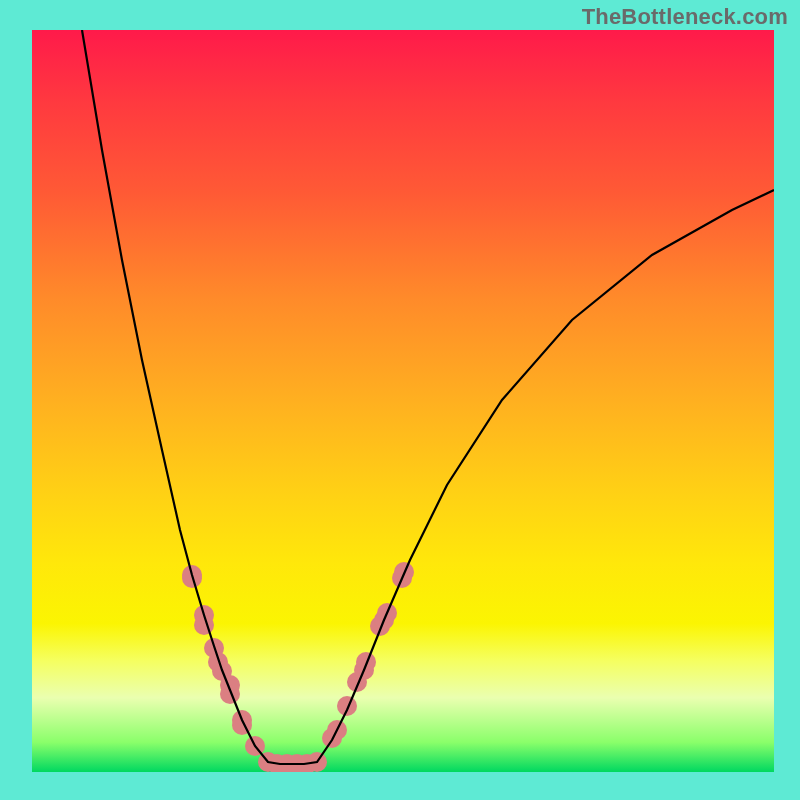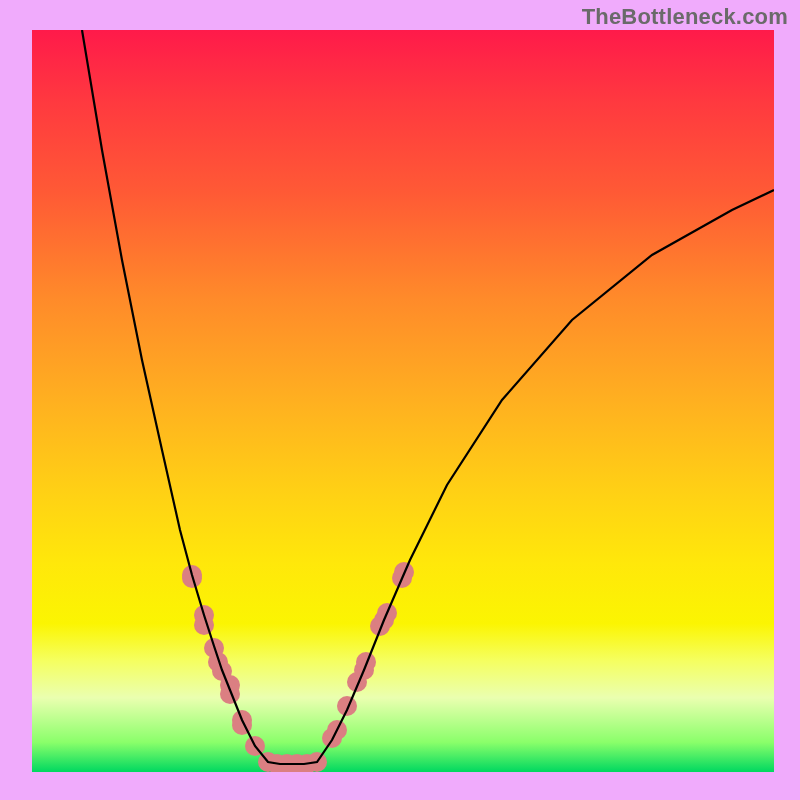--- a/index.html
+++ b/index.html
@@ -10,21 +10,21 @@
     background: #000;
     overflow: hidden;
     font-family: Arial, Helvetica, sans-serif;
   }
   .frame {
     position: absolute;
     left: 0;
     top: 0;
     width: 800px;
     height: 800px;
-    background: #f0abfc;
+    background: #5eead4;
   }
   .plot {
     position: absolute;
     left: 32px;
     top: 30px;
     width: 742px;
     height: 742px;
     background: linear-gradient(to bottom,
       #ff1a4a 0%,
       #ff3a3f 10%,

